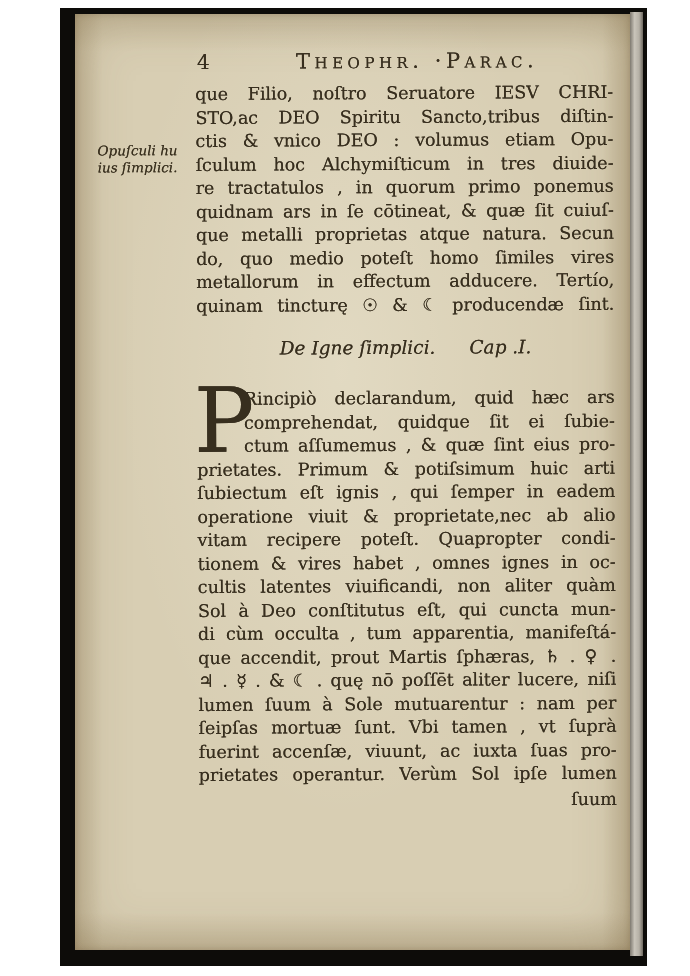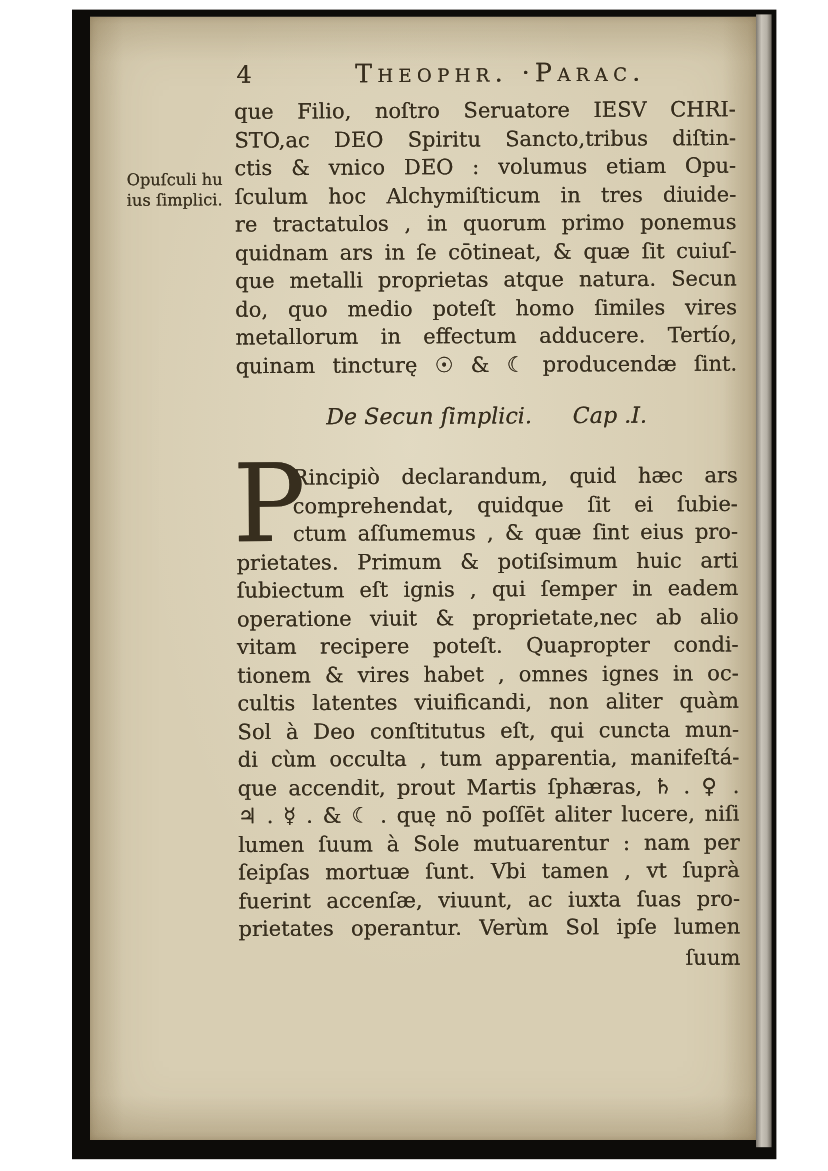--- a/index.html
+++ b/index.html
@@ -50,22 +50,22 @@
 
   .line{
     line-height:23.5px;
     text-align:justify;
     -moz-text-align-last:justify;
     text-align-last:justify;
   }
 
   .margin-note{
     position:absolute;left:-98px;top:92px;width:96px;
-    font-size:13.5px;line-height:16.5px;
-    color:#3a311f;text-align:center;
+    font-style:italic;font-size:13.5px;line-height:16.5px;
+    color:#3a311f;text-align:left;
   }
 
   .chapter-heading{
     margin-top:19px;margin-bottom:27px;
     display:flex;justify-content:center;gap:34px;
     font-style:italic;font-size:18.5px;line-height:24px;
   }
 
   .para2{position:relative;}
   .drop-cap{
@@ -106,21 +106,21 @@
           <div class="line">ſculum hoc Alchymiſticum in tres diuide-</div>
           <div class="line">re tractatulos , in quorum primo ponemus</div>
           <div class="line">quidnam ars in ſe cōtineat, &amp; quæ ſit cuiuſ-</div>
           <div class="line">que metalli proprietas atque natura. Secun</div>
           <div class="line">do, quo medio poteſt homo ſimiles vires</div>
           <div class="line">metallorum in effectum adducere. Tertío,</div>
           <div class="line">quinam tincturę ☉ &amp; ☾ producendæ ſint.</div>
         </div>
 
         <div class="chapter-heading">
-          <span>De Secun ſimplici.</span>
+          <span>De Igne ſimplici.</span>
           <span>Cap .I.</span>
         </div>
 
         <div class="para2">
           <span class="drop-cap">P</span>
           <div class="line indent">Rincipiò declarandum, quid hæc ars</div>
           <div class="line indent">comprehendat, quidque ſit ei ſubie-</div>
           <div class="line indent">ctum aſſumemus , &amp; quæ ſint eius pro-</div>
           <div class="line">prietates. Primum &amp; potiſsimum huic arti</div>
           <div class="line">ſubiectum eſt ignis , qui ſemper in eadem</div>

